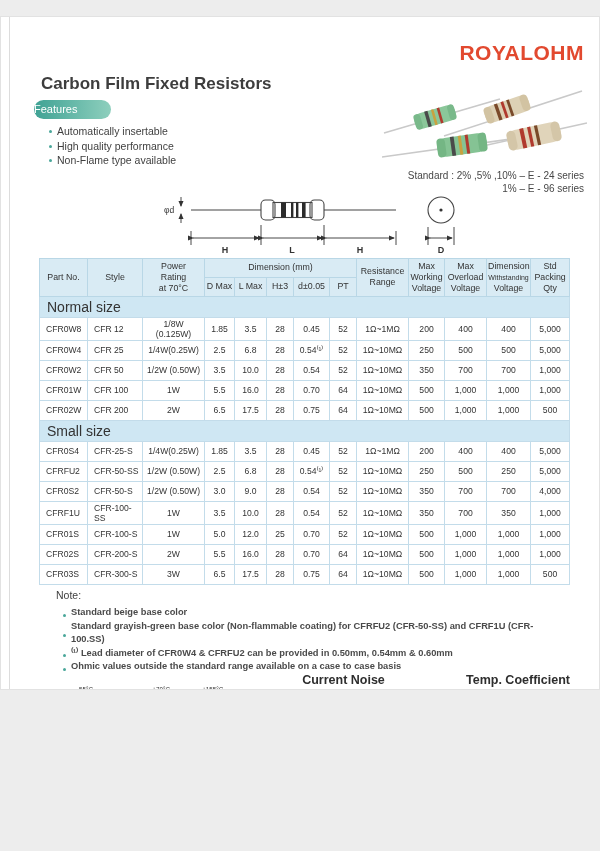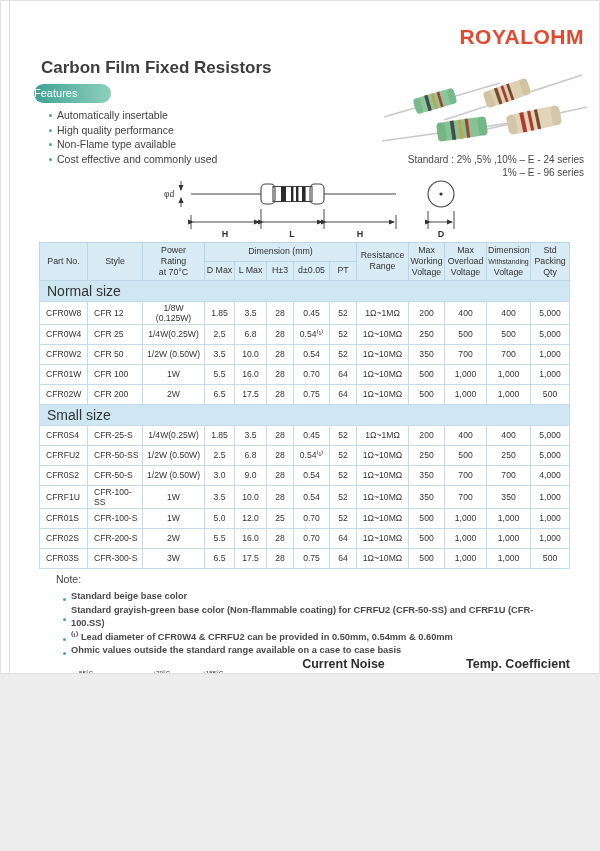--- a/index.html
+++ b/index.html
@@ -1,16 +1,16 @@
 <!DOCTYPE html>
 <html><head>
 <meta charset="utf-8">
 <style>
   html,body{margin:0;padding:0;background:#ededed;}
-  .page{position:relative;width:600px;height:674px;margin:0 auto;background:#ffffff;
+  .page{position:relative;width:600px;height:674px;margin:16px auto;background:#ffffff;
         font-family:"Liberation Sans",sans-serif;overflow:hidden;border:1px solid #e2e2e2;box-sizing:border-box;}
   .edge-line{position:absolute;left:8px;top:0;bottom:0;width:1px;background:#dcdcdc;}
 
   
   .logo{position:absolute;right:15px;top:24px;font-size:21px;font-weight:bold;color:#e2492f;letter-spacing:.5px;}
   .title{position:absolute;left:40px;top:57px;font-size:17px;font-weight:bold;color:#3d3d3d;}
   .features-pill{position:absolute;left:33px;top:83px;background:linear-gradient(90deg,#3fa294,#8ecfbd);
         color:#fff;font-size:11px;border-radius:12px;padding:3px 34px 4px 0;}
   .feature-list{position:absolute;left:48px;top:107px;width:330px;}
   .feature-item{display:flex;align-items:flex-start;font-size:10.5px;color:#3f3f3f;line-height:14.5px;}
@@ -72,24 +72,20 @@
         <span class="dot"></span>
         <span>Automatically insertable</span>
       </div>
       <div class="feature-item">
         <span class="dot"></span>
         <span>High quality performance</span>
       </div>
       <div class="feature-item">
         <span class="dot"></span>
         <span>Non-Flame type available</span>
-      </div>
-      <div class="feature-item">
-        <span class="dot"></span>
-        <span>Cost effective and commonly used</span>
       </div>
     </div>
 
   <svg class="photo" width="205" height="88" viewBox="0 0 205 88">
     <g stroke="#c9c9c9" stroke-width="1.6">
       <line x1="2" y1="52" x2="118" y2="18"></line>
       <line x1="62" y1="55" x2="200" y2="10"></line>
       <line x1="78" y1="70" x2="205" y2="42"></line>
       <line x1="0" y1="76" x2="172" y2="52"></line>
     </g>

